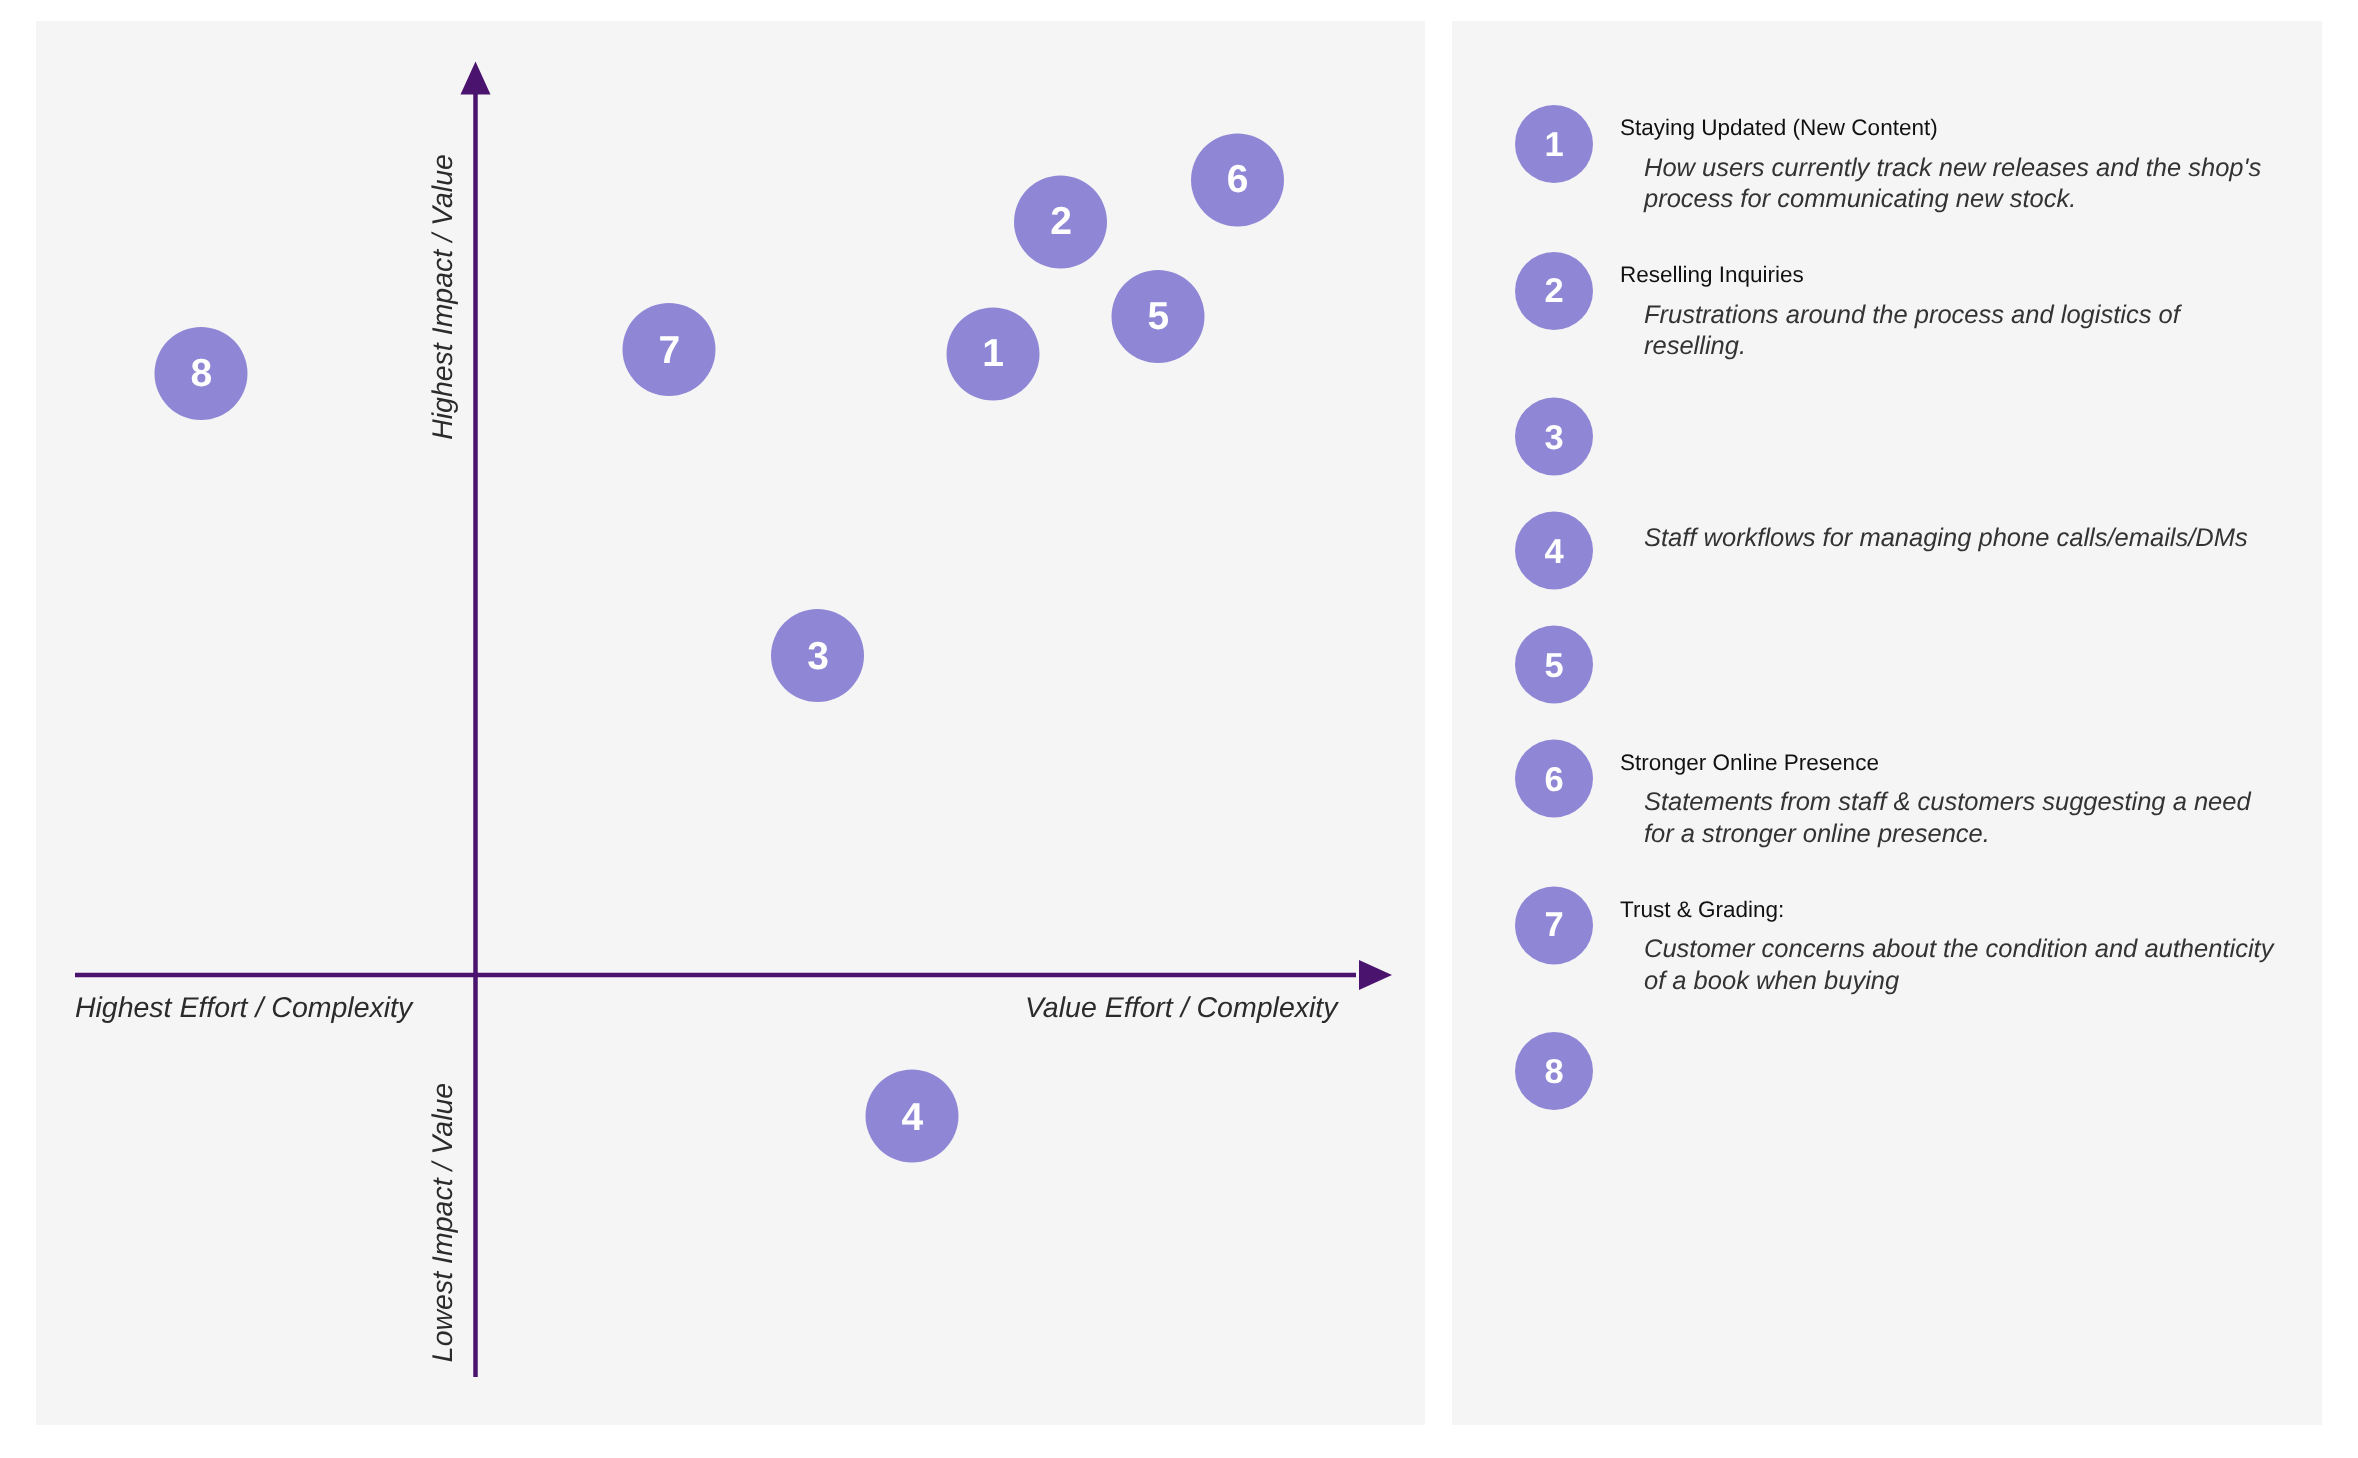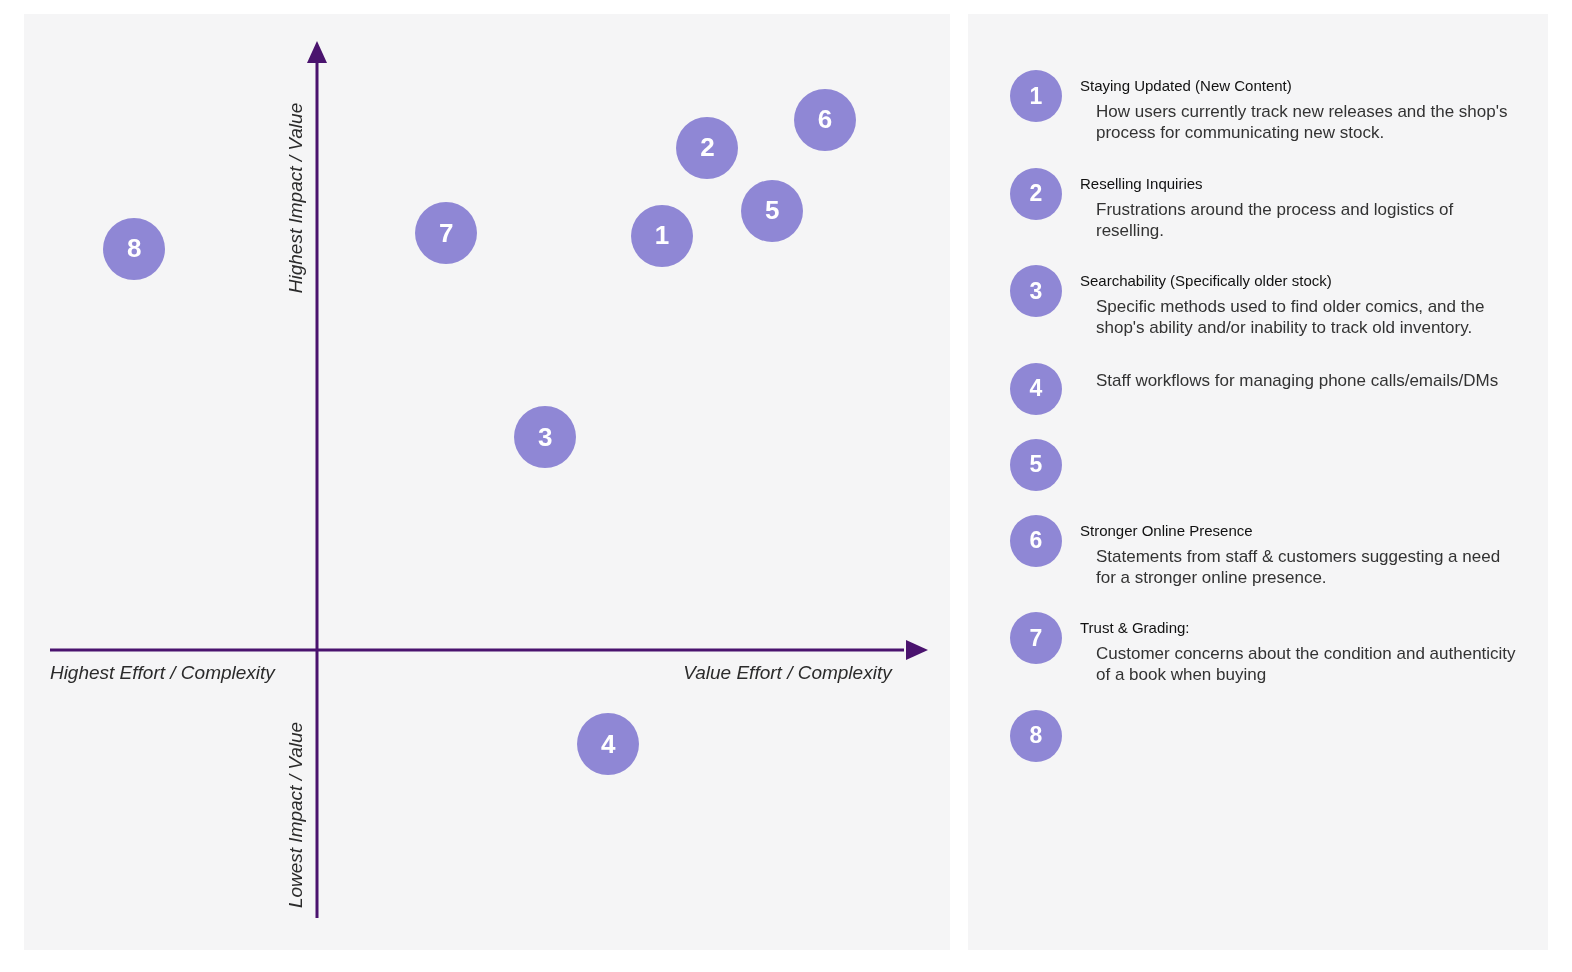--- a/index.html
+++ b/index.html
@@ -96,20 +96,21 @@
     font-size: 23px; font-weight: bold;
   }
   .legend-text { padding-top: 1px; }
   .legend-title {
     font-size: 15px;
     color: var(--title, #111111);
     margin-bottom: 7px;
   }
   .legend-desc {
     font-size: 17px;
+    font-style: italic;
     color: var(--desc, #333333);
     line-height: 1.25;
     padding-left: 16px;
     max-width: 420px;
   }
 </style>
 </head>
 <body>
 
 <div class="stage">
@@ -150,24 +151,20 @@
   <div class="legend-item">
     <div class="badge">2</div>
     <div class="legend-text">
       <div class="legend-title">Reselling Inquiries</div>
       <div class="legend-desc">Frustrations around the process and logistics of reselling.</div>
     </div>
   </div>
 
   <div class="legend-item">
     <div class="badge">3</div>
-    <div class="legend-text">
-      <div class="legend-title">Searchability (Specifically older stock)</div>
-      <div class="legend-desc">Specific methods used to find older comics, and the shop's ability and/or inability to track old inventory.</div>
-    </div>
   </div>
 
   <div class="legend-item">
     <div class="badge">4</div>
     <div class="legend-text">
       <div class="legend-desc">Staff workflows for managing phone calls/emails/DMs</div>
     </div>
   </div>
 
   <div class="legend-item">

